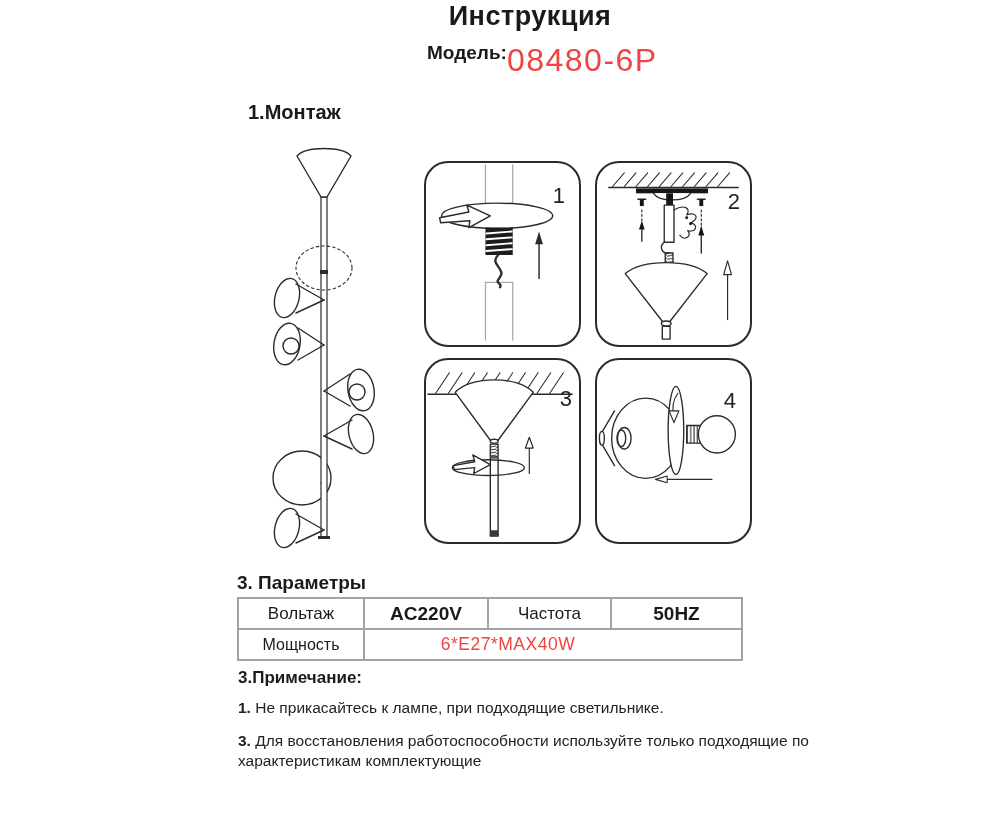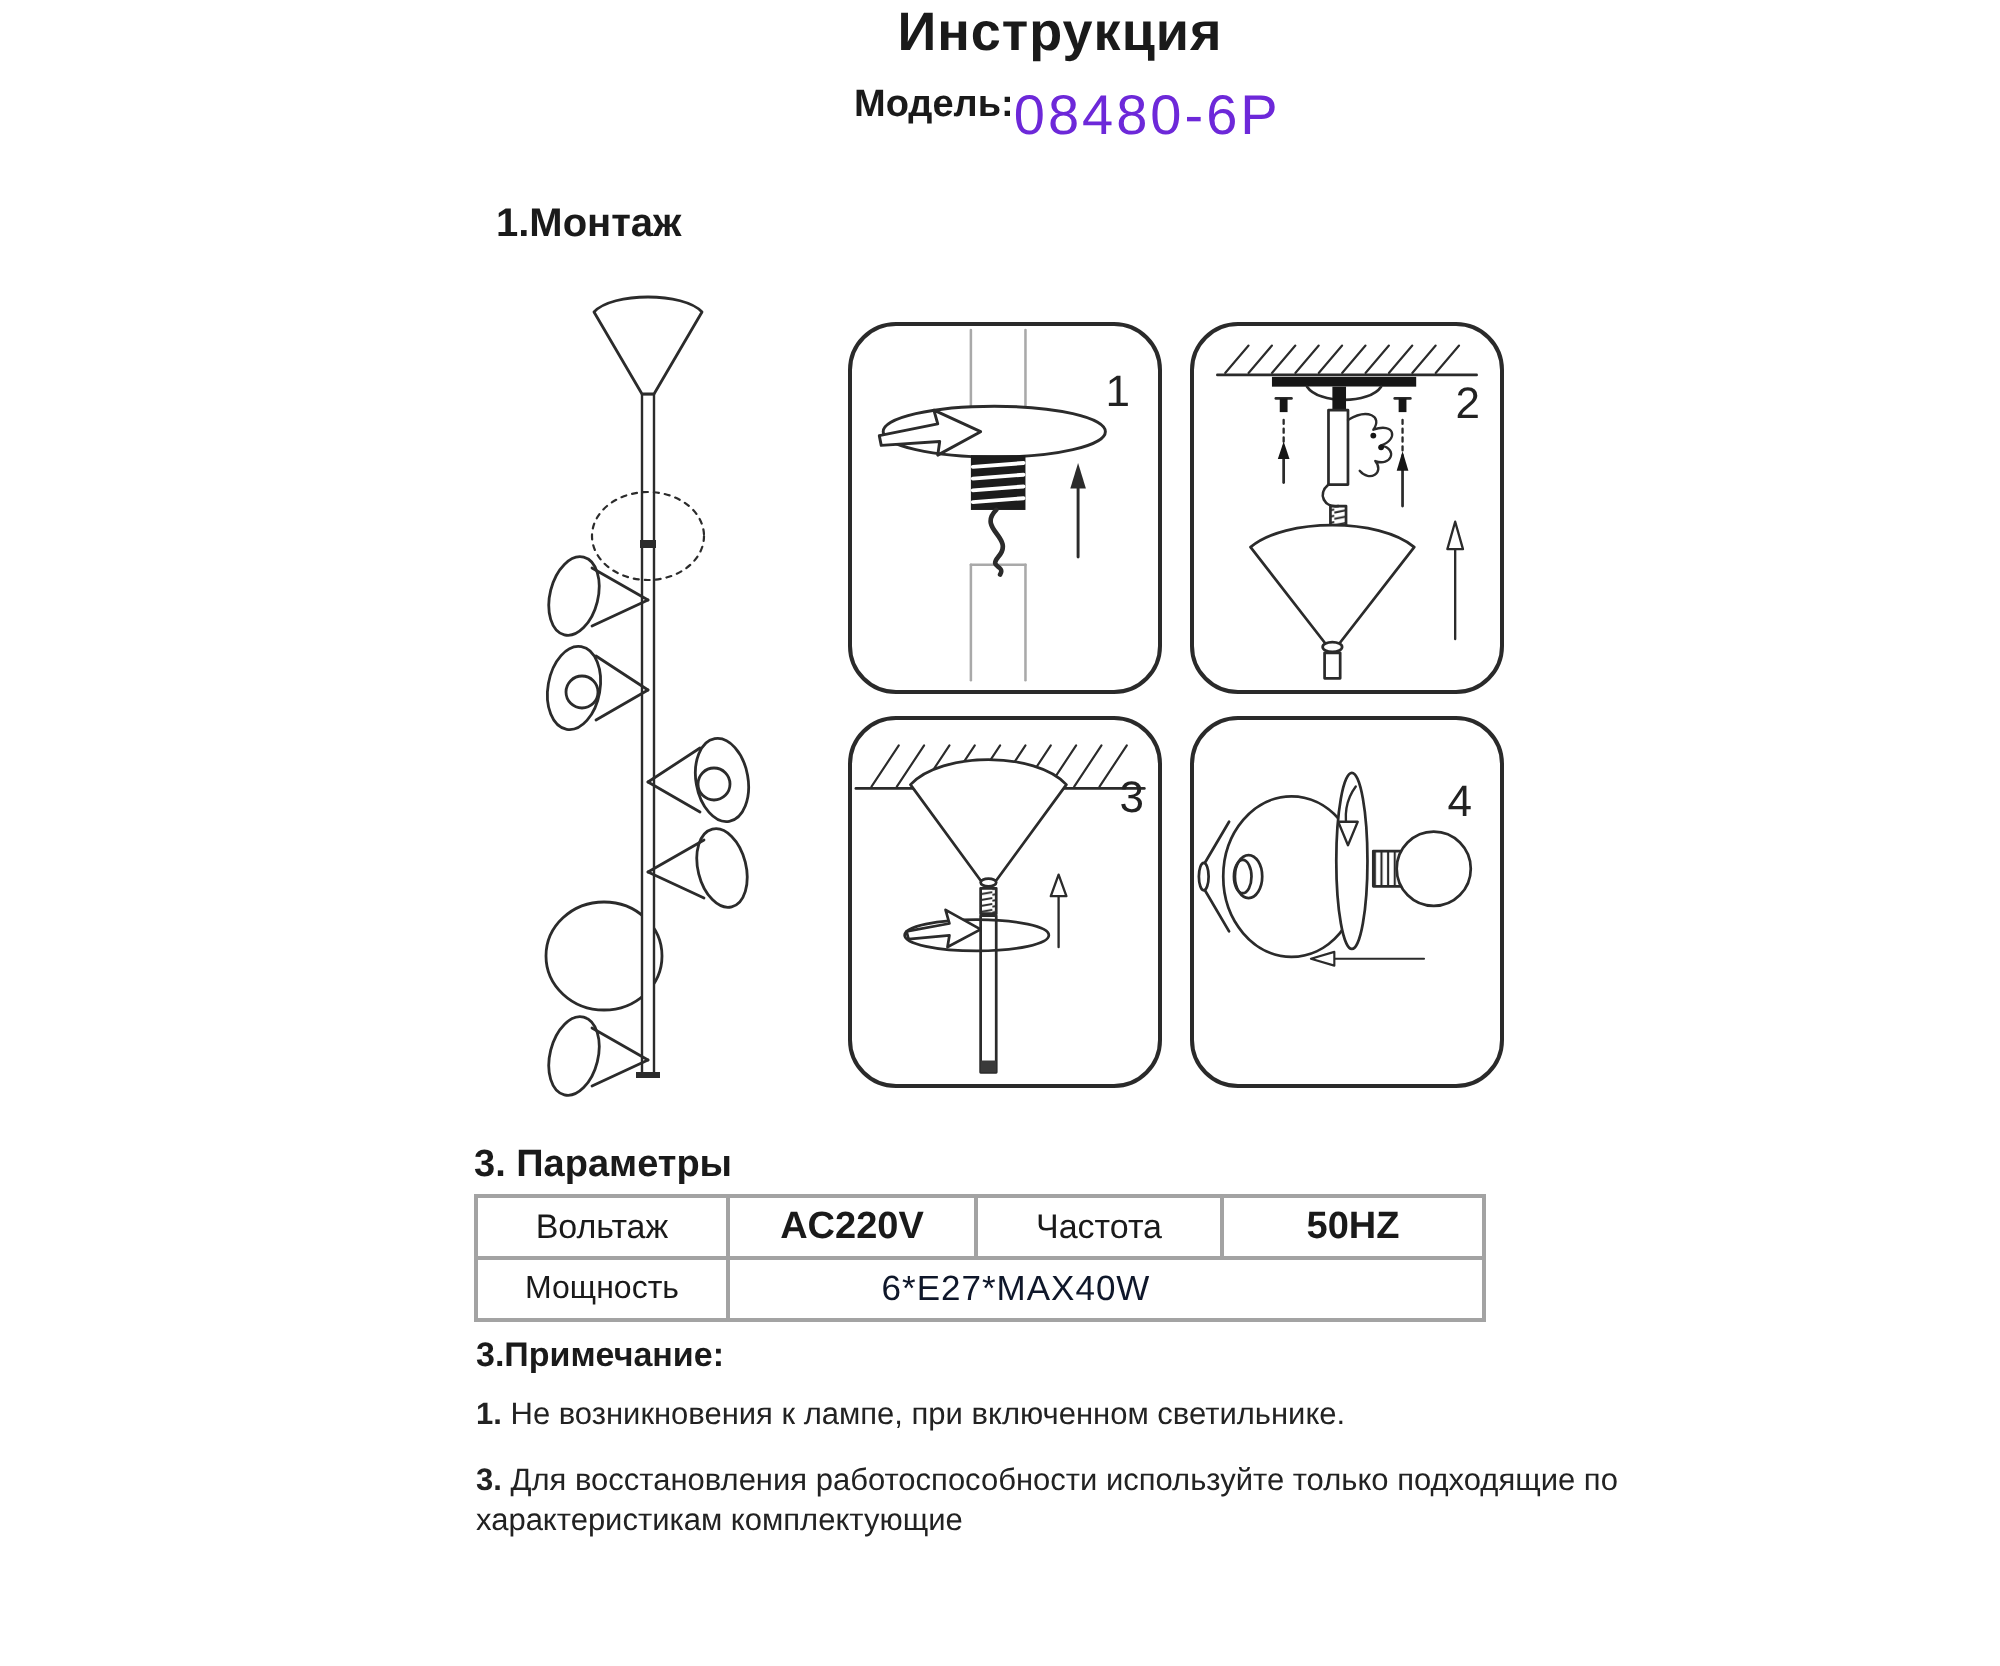--- a/index.html
+++ b/index.html
@@ -4,40 +4,40 @@
 <style>
   html,body{margin:0;padding:0;background:#ffffff;}
   body{width:1000px;height:833px;position:relative;overflow:hidden;
        font-family:"Liberation Sans",sans-serif;color:#1a1a1a;}
   .page{position:absolute;inset:0;background:#fff;}
 
   .title{position:absolute;left:30px;top:1px;width:1000px;text-align:center;
          font-size:27px;font-weight:700;letter-spacing:.5px;}
   .model-row{position:absolute;left:427px;top:42px;display:flex;align-items:flex-start;}
   .model-label{font-size:19px;font-weight:700;}
-  .model-value{font-size:28px;letter-spacing:1.5px;color:#6d28d9;}
+  .model-value{font-size:32px;letter-spacing:1.5px;color:#ef4444;}
 
   .h-montage{position:absolute;left:248px;top:101px;font-size:20px;font-weight:700;text-align:center;}
   .lamp{position:absolute;left:240px;top:140px;width:160px;height:430px;}
   .lamp svg{display:block;}
 
   .steps{position:absolute;left:424px;top:161px;display:grid;
          grid-template-columns:157px 157px;grid-auto-rows:186px;gap:11px 14px;}
   .panel{position:relative;border:2px solid #2a2a2a;border-radius:24px;background:#fff;overflow:hidden;}
   .panel svg{display:block;width:100%;height:100%;}
   .stepnum{position:absolute;font-size:22px;font-weight:400;color:#222;line-height:1;}
 
   .h-params{position:absolute;left:237px;top:572px;font-size:19px;font-weight:700;}
   .ptable{position:absolute;left:237px;top:597px;border-collapse:collapse;table-layout:fixed;
           width:504px;background:#fff;}
   .ptable td{border:2px solid #a3a3a3;text-align:center;height:29px;padding:0;vertical-align:middle;}
   .ptable .lab{font-size:17px;}
   .ptable .val{font-size:19px;font-weight:700;}
   .ptable .big{font-size:16px;}
-  .ptable .pw{font-size:17.5px;letter-spacing:.5px;padding-right:90px;color:#0f172a;}
+  .ptable .pw{font-size:17.5px;letter-spacing:.5px;padding-right:90px;color:#ef4444;}
 
   .h-notes{position:absolute;left:238px;top:668px;font-size:17px;font-weight:700;}
   .notes{position:absolute;left:238px;top:698px;width:580px;}
   .note{margin:0 0 12px;font-size:15.5px;line-height:20.5px;color:#222;}
   .note b{font-weight:700;}
   .note .nt{white-space:pre-line;}
   .note.tight{margin-bottom:1px;}
   .note.gap{margin-bottom:9px;}
 </style>
 </head>
@@ -277,21 +277,21 @@
       <tr>
         <td class="lab big">Мощность</td>
         <td class="pw" colspan="3">6*E27*MAX40W</td>
       </tr>
     </tbody>
   </table>
 
   <div class="h-notes">3.Примечание:</div>
   <div class="notes">
     <p class="note">
-      <b>1.</b><span class="nt"> Не возникновения к лампе, при включенном светильнике.</span>
+      <b>1.</b><span class="nt"> Не прикасайтесь к лампе, при подходящие светильнике.</span>
     </p>
     <p class="note gap">
       <b>3.</b><span class="nt"> Для восстановления работоспособности используйте только подходящие по
 характеристикам комплектующие</span>
     </p>
 
   </div>
 
 </div>
 

